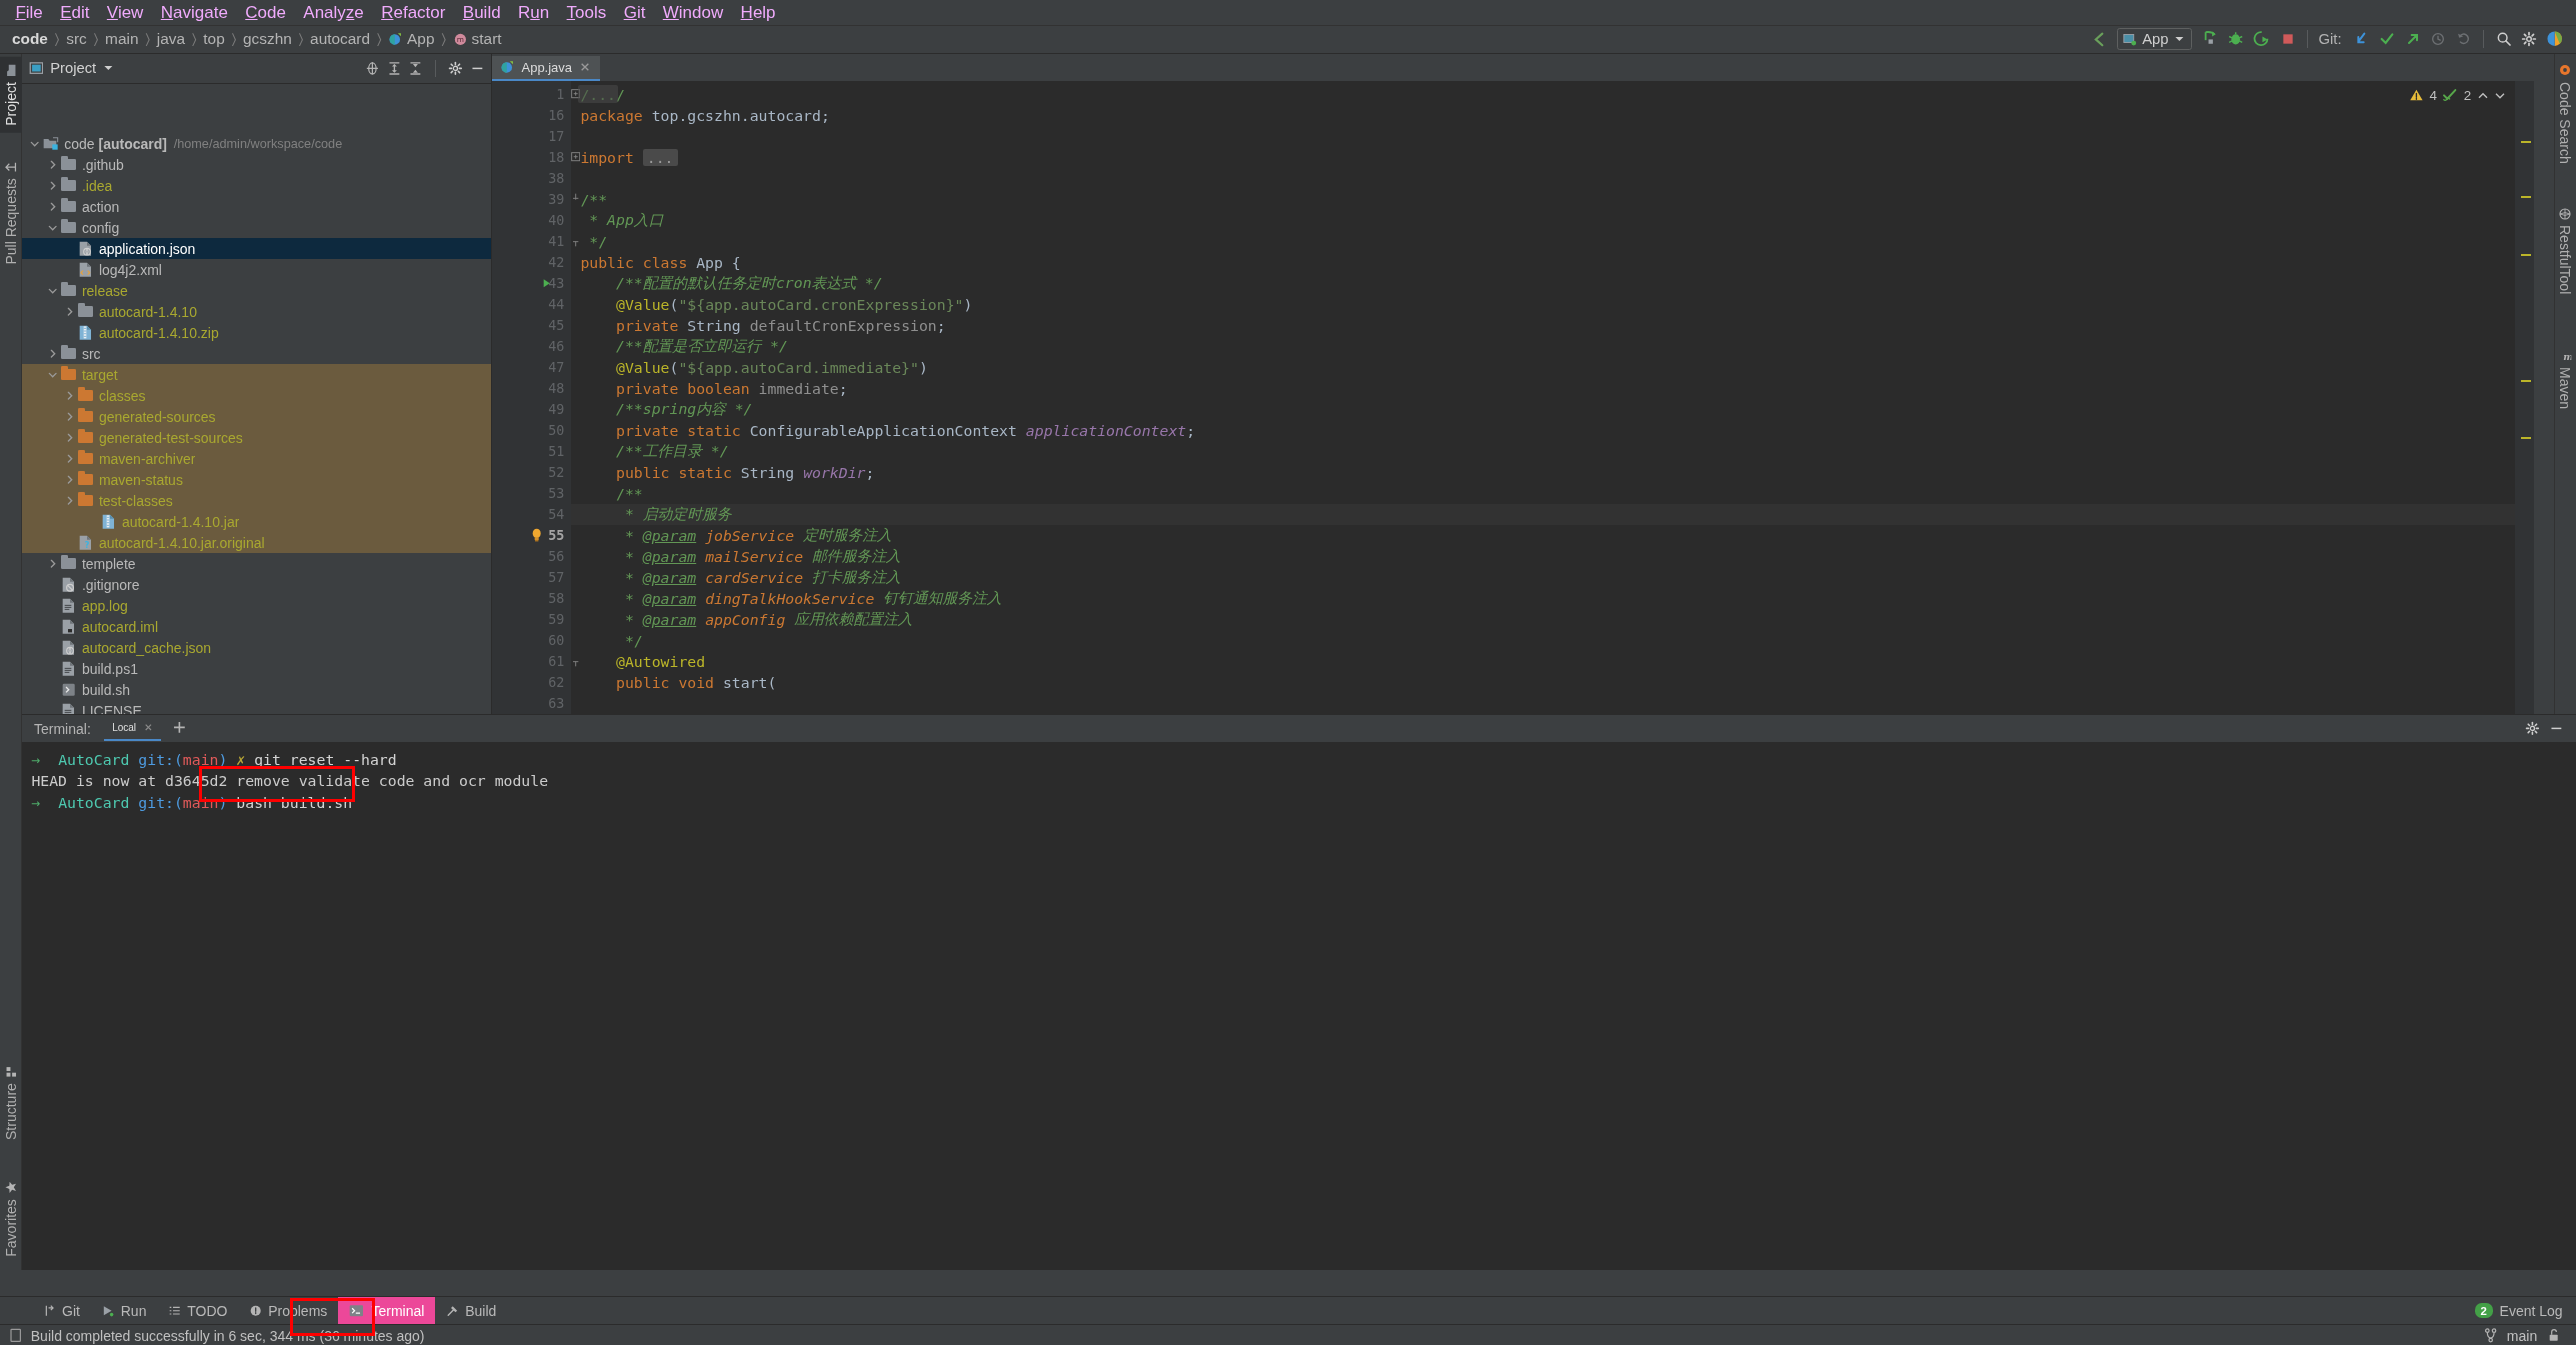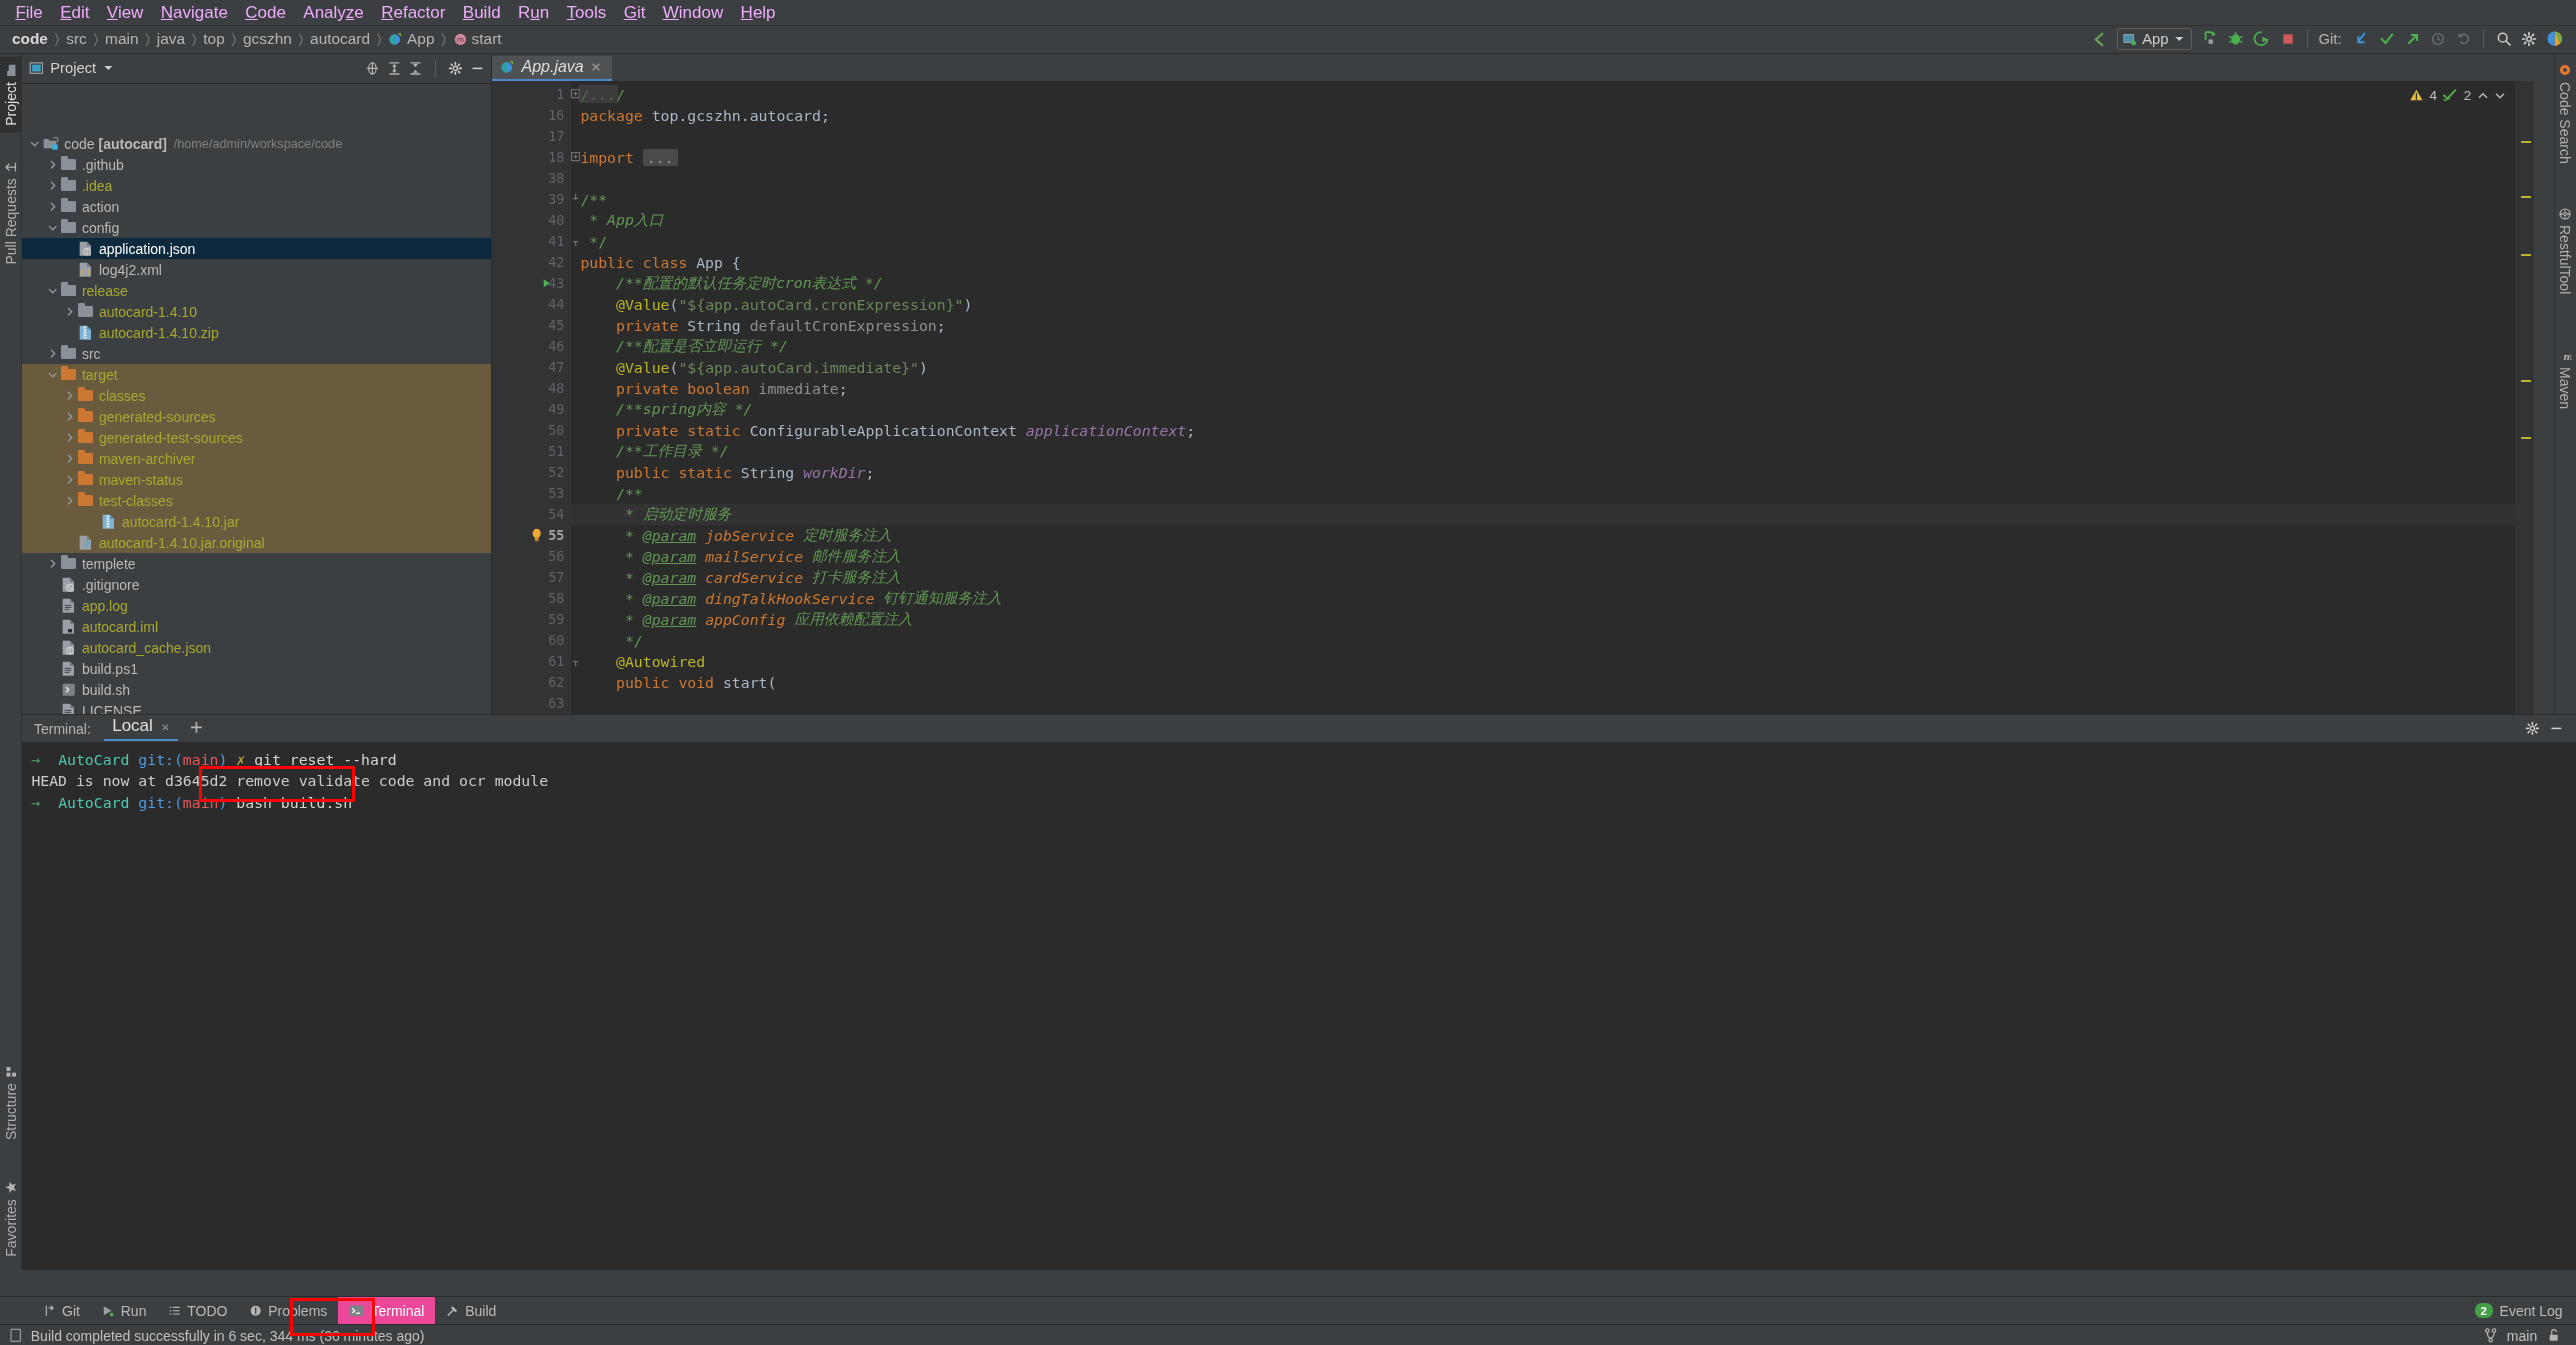--- a/index.html
+++ b/index.html
@@ -119,21 +119,21 @@
     position: absolute; left: 492px; top: 54px; right: 42px; height: 661px;
     background: #2b2b2b; display: flex; flex-direction: column;
   }
   .tabbar {
     height: 27px; background: #3c3f41; display: flex; align-items: flex-end;
     flex: 0 0 27px;
   }
   .etab {
     height: 25.5px; display: flex; align-items: center; gap: 6.7px;
     padding: 0 9.4px 0 8px; background: #4e5254; border-bottom: 2px solid #4a88c7;
-    font-size: 16px; color: #dcdcdc; font-style: italic;
+    font-size: 13px; color: #dcdcdc;
   }
   .editor-body { flex: 1; display: flex; position: relative; overflow: hidden; }
   .gutter {
     width: 79px; flex: 0 0 79px; background: #313335;
     position: relative; padding-top: 2.7px;
   }
   .gutter-row {
     height: 21px; display: flex; align-items: center; justify-content: flex-end;
     font-size: 13.4px; color: #606366; font-family: "DejaVu Sans Mono", monospace;
     padding-right: 6.7px; position: relative;
@@ -188,22 +188,22 @@
   .terminal-panel {
     position: absolute; left: 22px; right: 0; top: 714px; bottom: 76px;
     background: #2b2b2b; border-top: 0.7px solid #2b2b2b;
   }
   .term-header {
     height: 27px; background: #3c3f41; display: flex; align-items: center;
     padding-left: 12px; gap: 0;
   }
   .term-label { font-size: 14px; color: #b4b4b4; margin-right: 13.4px; }
   .term-tab {
-    font-size: 17px; color: #e0e0e0; padding: 0 8px; height: 25.5px;
-    display: flex; gap: 6.7px;
+    font-size: 10px; color: #e0e0e0; padding: 0 8px; height: 25.5px;
+    display: flex; align-items: center; gap: 6.7px;
     border-bottom: 2px solid #4a88c7;
   }
   .term-plus { font-size: 19px; color: #b4b4b4; padding: 0 10.7px; }
   .term-actions { margin-left: auto; display: flex; gap: 9.4px; padding-right: 12px; }
   .term-body {
     position: absolute; left: 0; right: 0; top: 27px; bottom: 0;
     background: #2b2b2b; padding: 6.7px 0 0 9.4px;
     font-family: "DejaVu Sans Mono", monospace; font-size: 14.8px;
   }
   .tline { height: 21.5px; display: flex; align-items: center; white-space: pre; }

